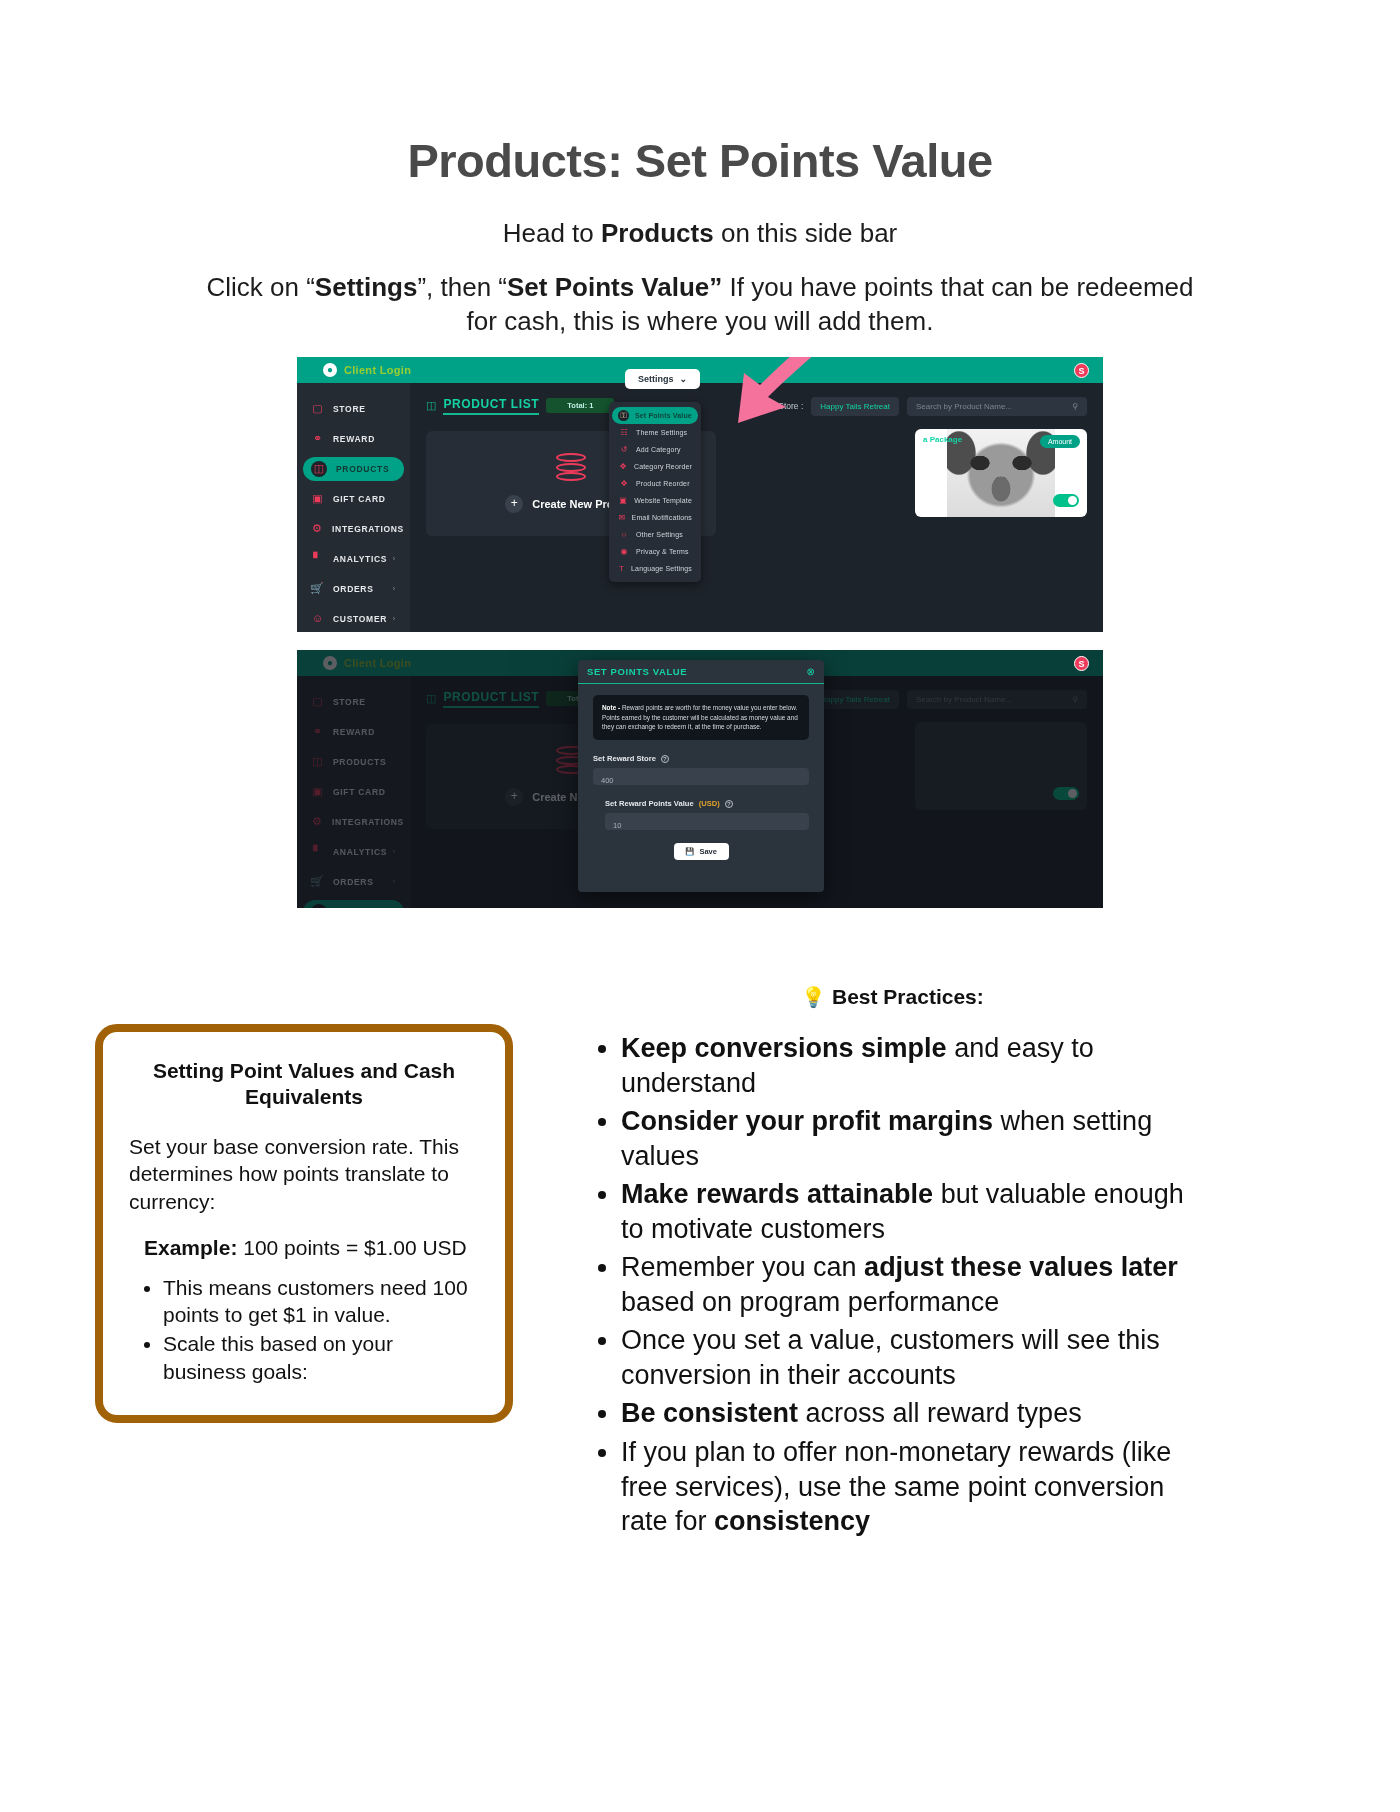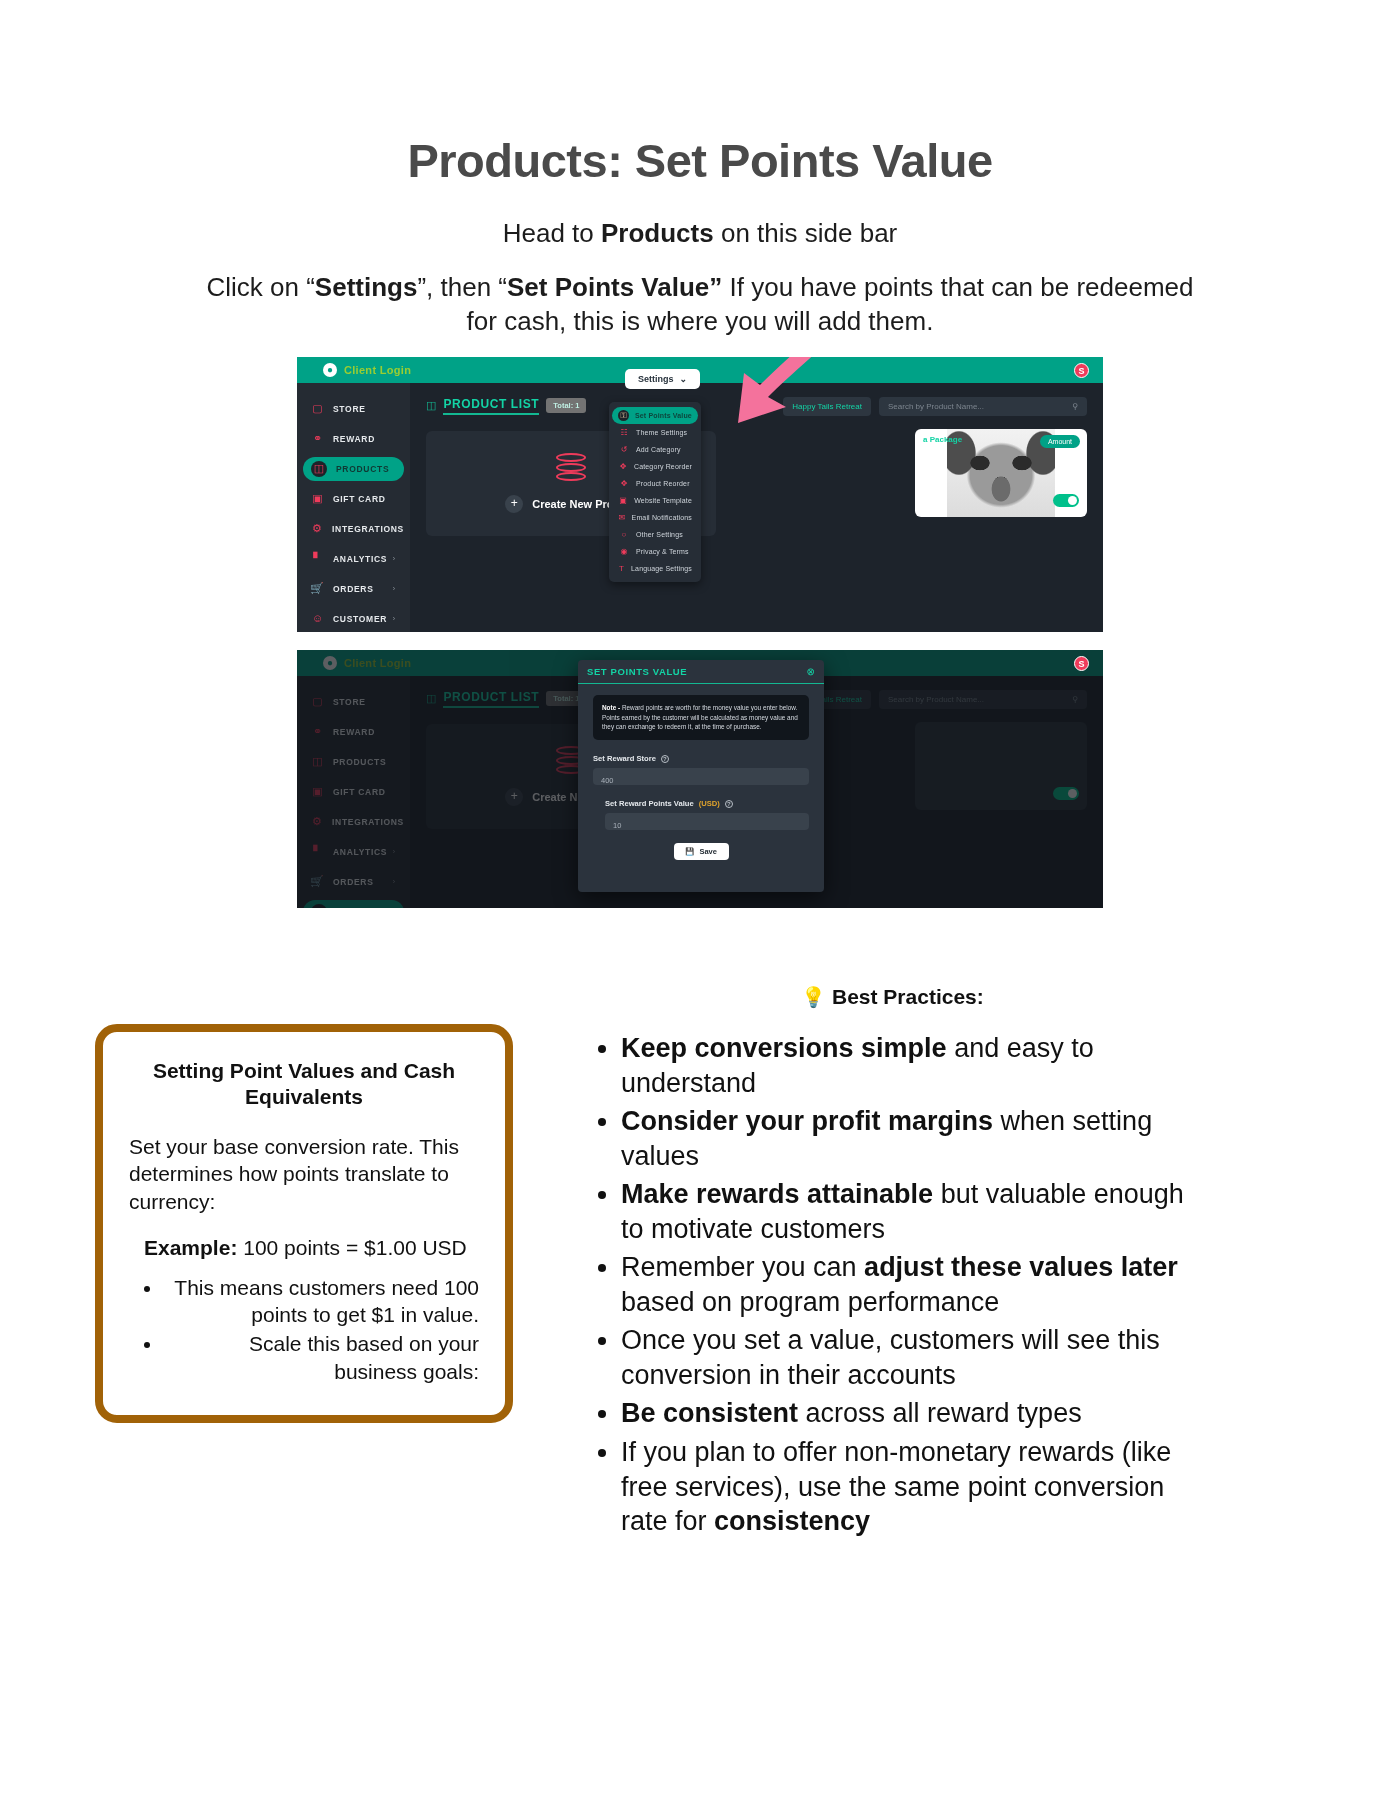--- a/index.html
+++ b/index.html
@@ -120,32 +120,32 @@
 
   .content { flex: 1; background: #1d232b; position: relative; padding: 14px 16px; }
 
   .crumb { display: flex; align-items: center; gap: 7px; }
   .crumb .cico { color: #13b892; font-size: 11px; }
   .crumb .ctxt {
     color: #13d3a5; font-size: 12px; font-weight: bold; letter-spacing: .6px;
     border-bottom: 2px solid #13b892; padding-bottom: 2px;
   }
   .crumb .badge {
-    background: #737373; color: #bfeee2; font-size: 7.5px;
-    padding: 3px 7px; border-radius: 3px; font-weight: bold;
+    background: #14532d; color: #bfeee2; font-size: 7.5px;
+    padding: 3px 21px; border-radius: 3px; font-weight: bold;
   }
 
   .store-row { position: absolute; right: 16px; top: 14px; display: flex; align-items: center; gap: 8px; }
   .store-lbl { color: #c5ccd3; font-size: 8.5px; }
   .pill {
     background: #2d3640; border-radius: 4px; height: 19px;
     display: flex; align-items: center; padding: 0 9px;
     color: #13d3a5; font-size: 8px;
   }
-  .pill.search { width: 208px; color: #7c858e; justify-content: space-between; gap: 20px; }
+  .pill.search { width: 180px; color: #7c858e; justify-content: space-between; gap: 20px; }
 
   .settings-btn {
     position: absolute; left: 328px; top: 12px;
     background: #fff; border-radius: 5px;
     padding: 5px 13px; font-size: 9px; font-weight: bold; color: #27323c;
     display: flex; align-items: center; gap: 6px;
     z-index: 6;
   }
 
   .card-big {
@@ -253,21 +253,21 @@
   .right-col { width: 640px; padding-left: 25px; }
 
   .roundbox {
     border: 8px solid #a16207; border-radius: 22px;
     width: 418px; padding: 26px 26px 28px 26px; margin-top: 14px;
   }
   .rb-title { text-align: center; font-size: 21px; font-weight: bold; line-height: 1.25; }
   .rb-p { font-size: 21px; line-height: 1.32; margin-top: 22px; }
   .rb-ex { font-size: 21px; margin-top: 20px; padding-left: 15px; }
   .rb-ex b { font-weight: bold; }
-  ul.rb-list { margin-top: 14px; padding-left: 34px; text-align: right; }
+  ul.rb-list { margin-top: 14px; padding-left: 34px; }
   ul.rb-list > li { font-size: 21px; line-height: 1.3; margin-bottom: 2px; }
   ul.rb-sub { list-style: circle; padding-left: 36px; margin-top: 2px; }
   ul.rb-sub > li { font-size: 21px; line-height: 1.32; }
 
   .sec-head { text-align: center; font-size: 21px; font-weight: bold; margin-bottom: 22px; }
   .sec-head .emo { font-size: 20px; }
   ul.bp { padding-left: 36px; }
   ul.bp > li { font-size: 27px; line-height: 1.28; margin-bottom: 4px; }
   ul.bp > li b { font-weight: bold; }
   .notes-head { text-align: center; font-size: 21px; font-weight: bold; margin: 34px 0 10px 0; }

